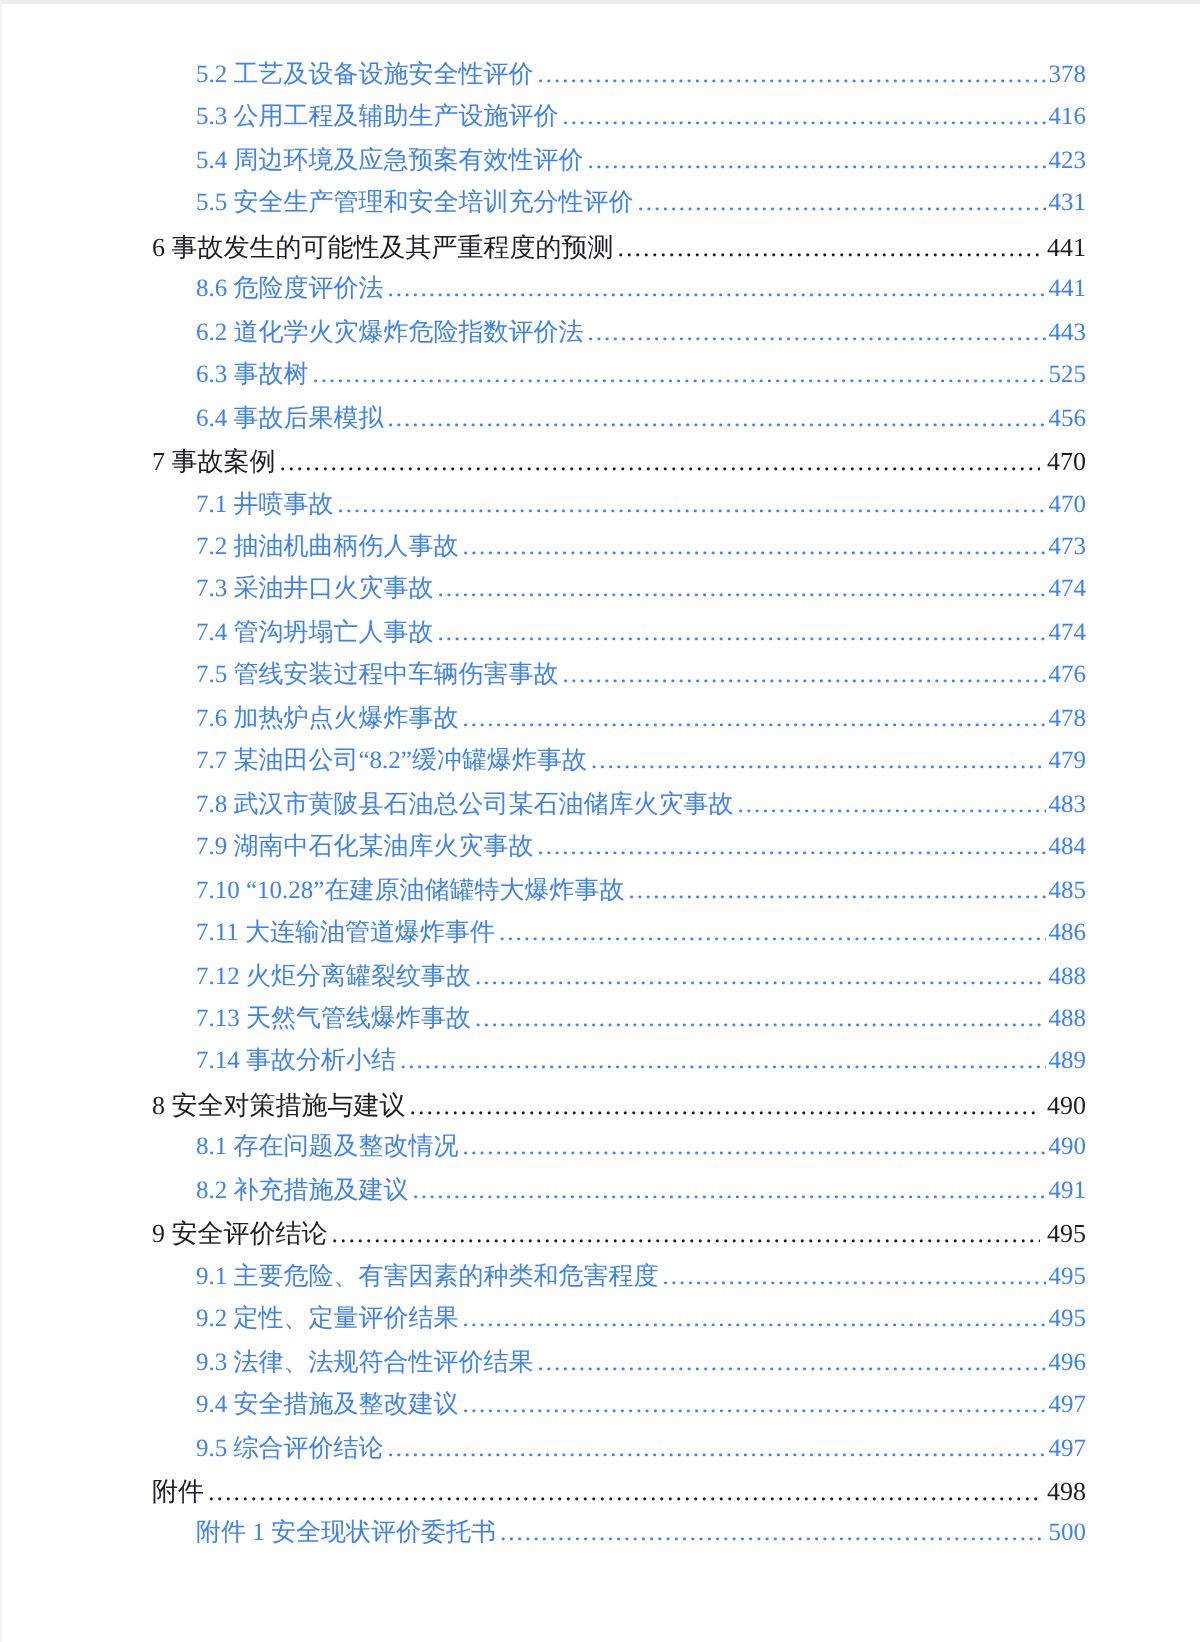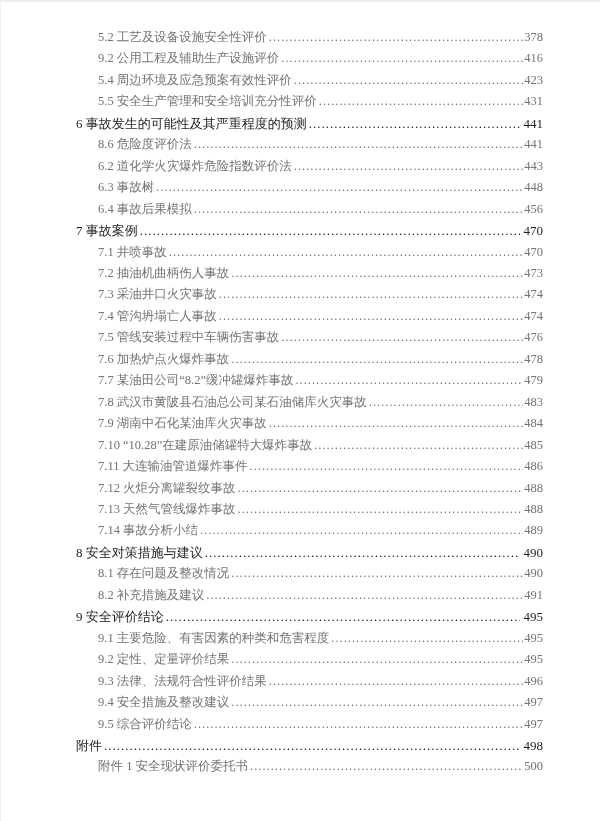--- a/index.html
+++ b/index.html
@@ -20,21 +20,21 @@
   }
   .toc {
     box-sizing: border-box;
     padding: 25px 57px 0 75px;
   }
   .toc-row {
     display: flex;
     align-items: baseline;
     line-height: 21.45px;
     font-size: 12.5px;
-    color: #737373;
+    color: #3b82f6;
   }
   .toc-row .label {
     white-space: nowrap;
     flex: 0 0 auto;
   }
   .toc-row .leader {
     flex: 1 1 auto;
     overflow: hidden;
     white-space: nowrap;
     letter-spacing: 1px;
@@ -63,21 +63,21 @@
 
 <div class="doc-page">
   <div class="toc" id="toc-list">
   <div class="toc-row sub">
     <span class="label">5.2 工艺及设备设施安全性评价</span>
     <span class="leader">............................................................................................................................................................................................................................................................................................................</span>
     <span class="pagenum">378</span>
   </div>
 
   <div class="toc-row sub">
-    <span class="label">9.2 公用工程及辅助生产设施评价</span>
+    <span class="label">5.3 公用工程及辅助生产设施评价</span>
     <span class="leader">............................................................................................................................................................................................................................................................................................................</span>
     <span class="pagenum">416</span>
   </div>
 
   <div class="toc-row sub">
     <span class="label">5.4 周边环境及应急预案有效性评价</span>
     <span class="leader">............................................................................................................................................................................................................................................................................................................</span>
     <span class="pagenum">423</span>
   </div>
 
@@ -101,21 +101,21 @@
 
   <div class="toc-row sub">
     <span class="label">6.2 道化学火灾爆炸危险指数评价法</span>
     <span class="leader">............................................................................................................................................................................................................................................................................................................</span>
     <span class="pagenum">443</span>
   </div>
 
   <div class="toc-row sub">
     <span class="label">6.3 事故树</span>
     <span class="leader">............................................................................................................................................................................................................................................................................................................</span>
-    <span class="pagenum">448</span>
+    <span class="pagenum">525</span>
   </div>
 
   <div class="toc-row sub">
     <span class="label">6.4 事故后果模拟</span>
     <span class="leader">............................................................................................................................................................................................................................................................................................................</span>
     <span class="pagenum">456</span>
   </div>
 
   <div class="toc-row chapter">
     <span class="label">7 事故案例</span>

